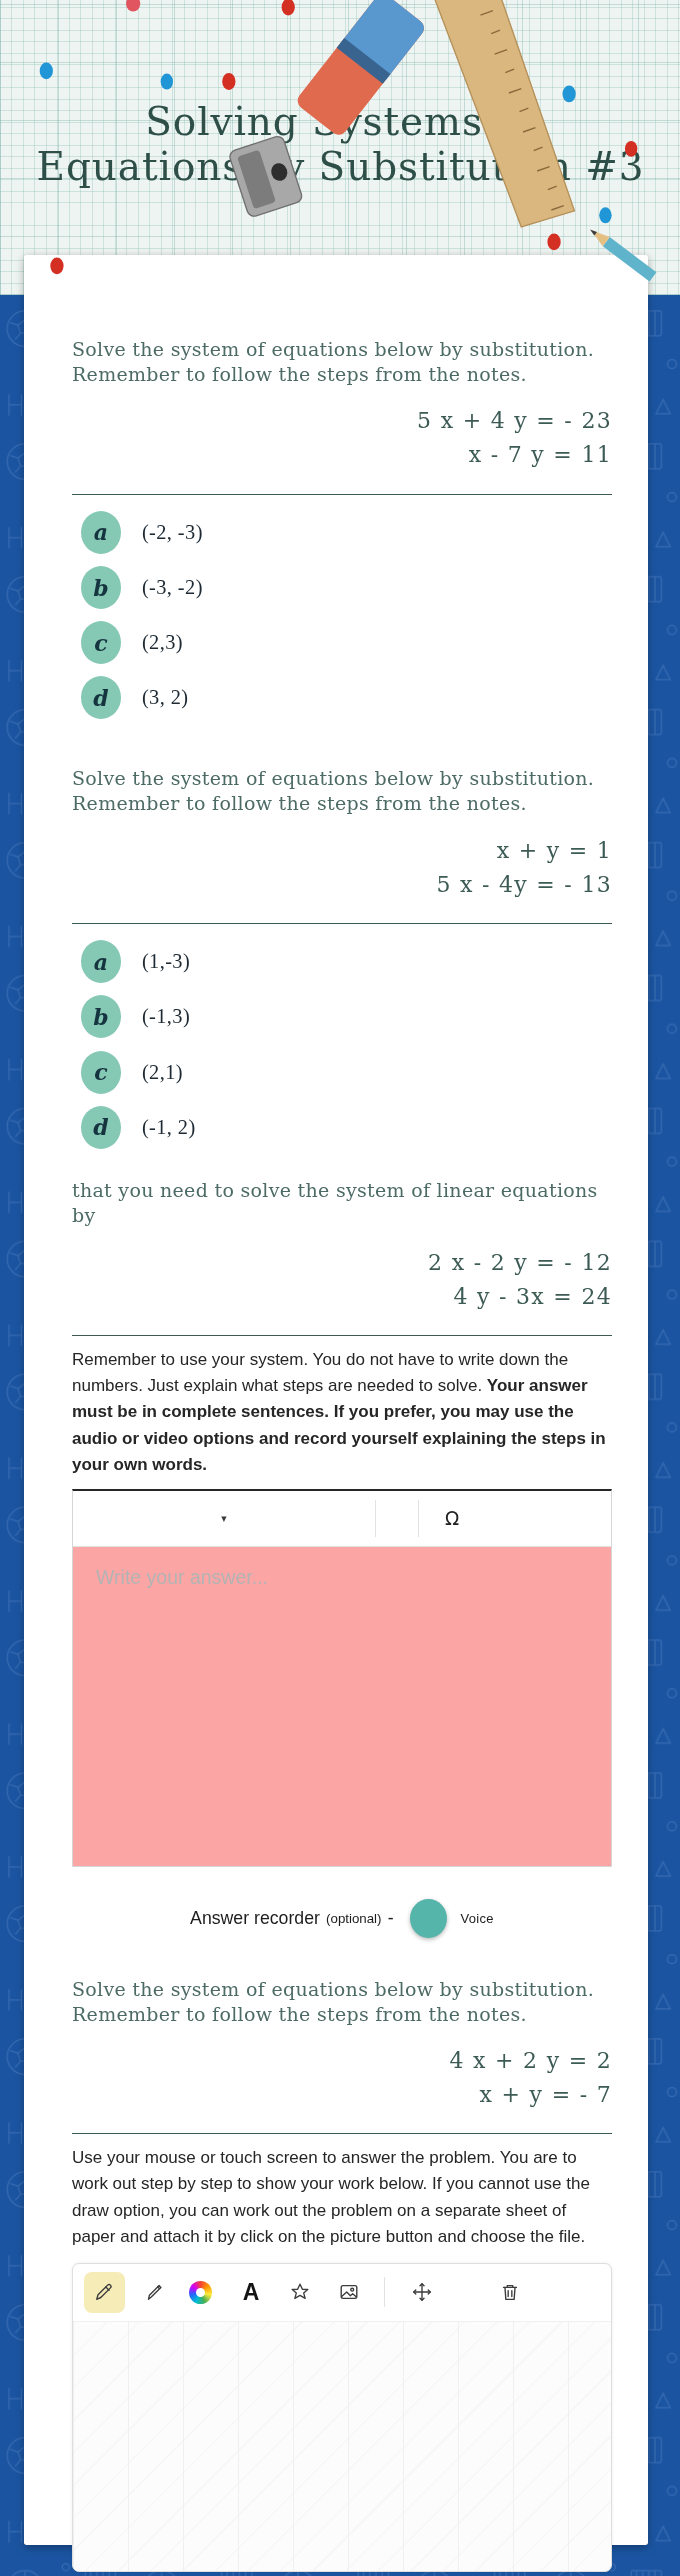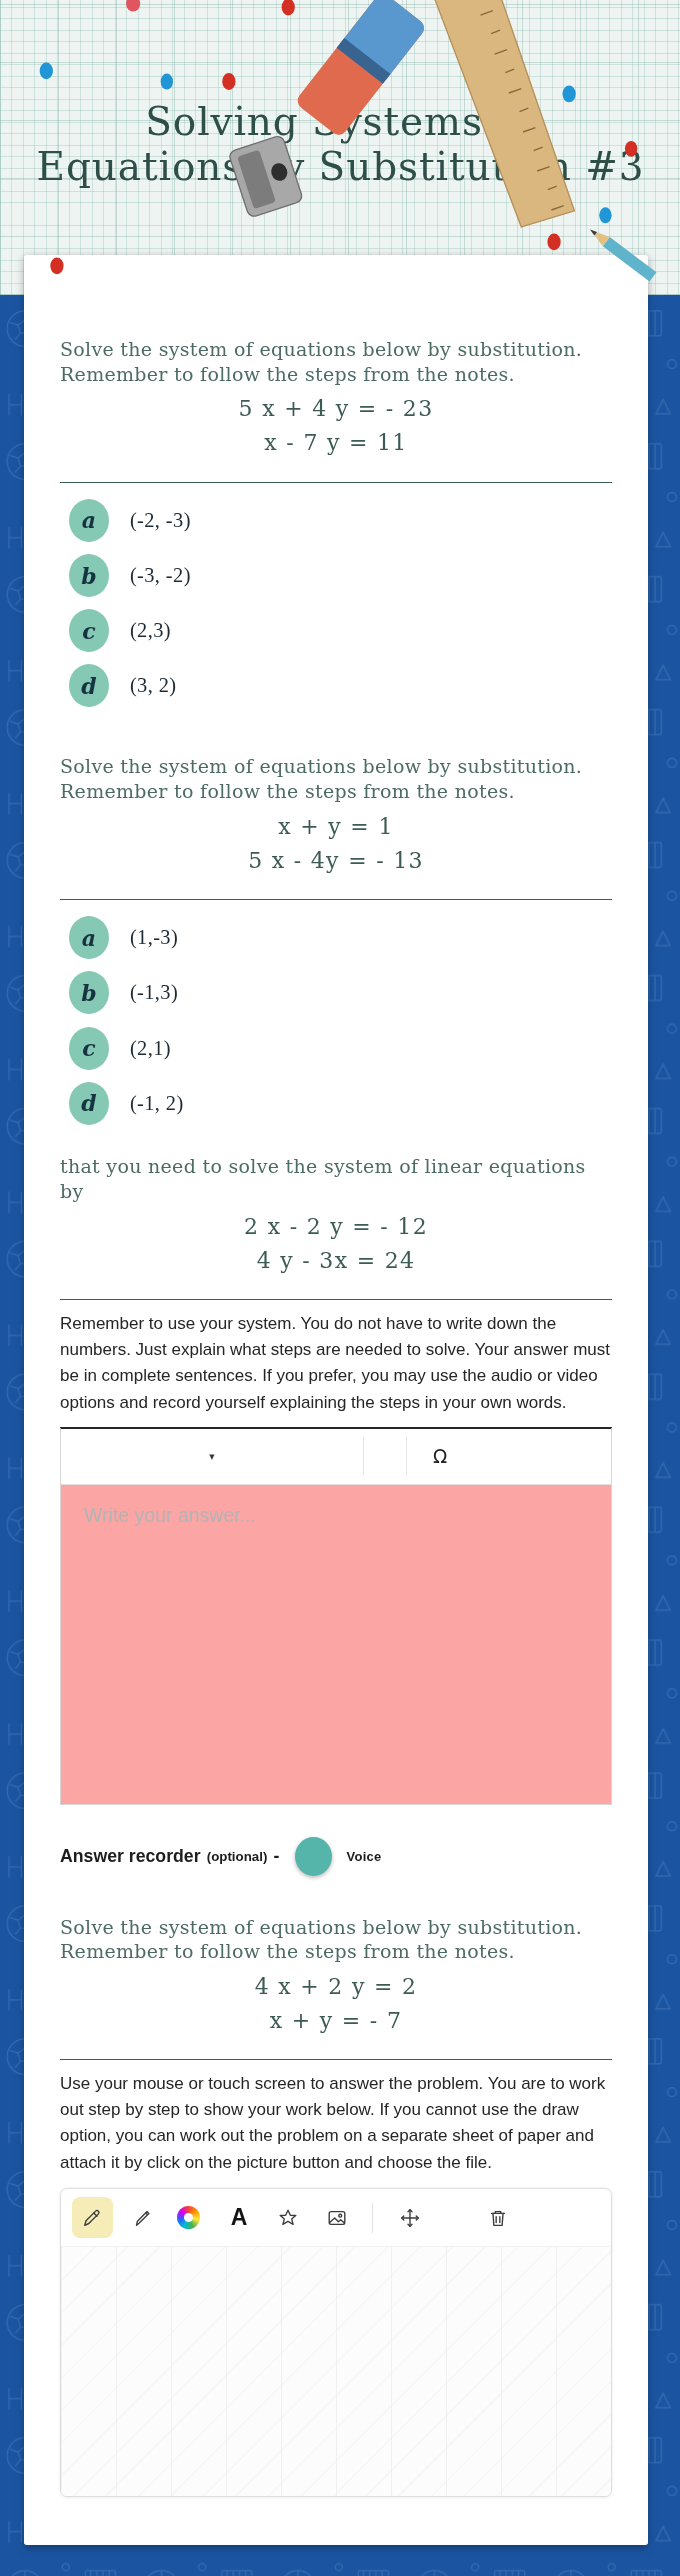--- a/index.html
+++ b/index.html
@@ -25,55 +25,55 @@
     font-family:"DejaVu Serif",serif;font-weight:400;
     font-size:39px;line-height:1.16;color:#2e4f48;letter-spacing:0.9px;
   }
   
   .blue-bg{position:absolute;top:295px;left:0;z-index:0;}
   
   .card{
     position:absolute;top:255px;left:24px;width:624px;height:2290px;
     background:#ffffff;border-radius:2.7px;z-index:1;
     box-shadow:0 2.7px 8.9px rgba(0,0,0,.3);
-    padding:82px 36px 0 36px;box-sizing:border-box;
+    padding:82px 36px 0 48px;box-sizing:border-box;
   }
   .q-stem{font-family:"DejaVu Serif",serif;font-size:19px;line-height:1.3;
     color:#4d6b65;letter-spacing:0.3px;}
-  .equations{margin-top:6px;text-align:center;font-family:"DejaVu Serif",serif;
+  .equations{margin-top:18px;text-align:right;font-family:"DejaVu Serif",serif;
     font-size:22px;line-height:1.55;color:#3d5b55;letter-spacing:1.3px;}
   .divider{margin-top:21px;border:0;border-top:1.3px solid #3c5b55;height:0;}
   .choices{margin-top:13.3px;display:flex;flex-direction:column;gap:6.2px;padding-left:8.9px;}
   .choice{display:flex;align-items:center;gap:21px;height:49px;cursor:pointer;}
   .bubble{width:40px;height:43px;border-radius:50%;background:#85c8b4;flex:0 0 40px;
     display:flex;align-items:center;justify-content:center;
     font-family:"DejaVu Serif",serif;font-style:italic;font-weight:bold;
     font-size:22px;color:#163440;}
   .choice-label{font-family:Liberation Serif, serif;font-size:20.4px;color:#1e2a33;letter-spacing:0.4px;}
   .mt-q2{margin-top:44px;}
   .mt-q3{margin-top:26.6px;}
   .mt-q4{margin-top:39px;}
   .note{margin:10.6px 0 0 0;font-size:17px;line-height:1.55;color:#262626;}
-  .note b{font-weight:normal;}
+  .note b{font-weight:bold;}
   
   .editor{margin-top:10.6px;border:0.9px solid #d6d6d6;border-top:2.7px solid #262626;background:#fff;}
   .editor-toolbar{position:relative;height:55px;border-bottom:0.9px solid #e2e2e2;background:#fff;}
   .tb-dropdown{position:absolute;left:0;top:0;width:302px;height:100%;
     display:flex;align-items:center;justify-content:center;cursor:pointer;}
   .tb-caret{font-size:10.6px;color:#3a3a3a;}
   .tb-sep{position:absolute;top:8.9px;bottom:8.9px;width:0.9px;background:#e3e3e3;}
   .sep1{left:302px;} .sep2{left:345px;}
   .tb-omega{position:absolute;left:358px;top:0;height:100%;display:flex;align-items:center;
     padding-left:14px;font-size:18.6px;color:#222;cursor:pointer;font-family:"DejaVu Sans",sans-serif;}
   .answer-area{display:block;width:100%;height:319px;border:0;resize:none;outline:none;
     box-sizing:border-box;padding:19.5px 23px;font-family:"Liberation Sans",sans-serif;
     font-size:19.5px;color:#333;background:#fca5a5;}
   .answer-area::placeholder{color:#b3b3b3;}
   
-  .recorder{margin-top:32px;display:flex;align-items:center;color:#1d1d1d;font-weight:bold;}
+  .recorder{margin-top:32px;display:flex;align-items:center;color:#1d1d1d;font-weight:normal;justify-content:center;}
   .rec-label{font-size:17.7px;}
   .rec-opt{font-size:13.3px;margin-left:6.2px;}
   .rec-dash{font-size:17.7px;margin-left:6.2px;}
   .rec-circle{width:37px;height:39px;border-radius:50%;background:#55b5aa;margin:0 14px 0 16px;
     box-shadow:0 1.8px 4.4px rgba(0,0,0,.28);cursor:pointer;}
   .rec-voice{font-size:13px;letter-spacing:0.3px;}
   
   .draw{margin-top:12.4px;border:0.9px solid #dedede;border-radius:7px;
     box-shadow:0 0.9px 3.5px rgba(0,0,0,.08);overflow:hidden;background:#fff;}
   .draw-toolbar{height:57px;display:flex;align-items:center;padding:0 10.6px;

